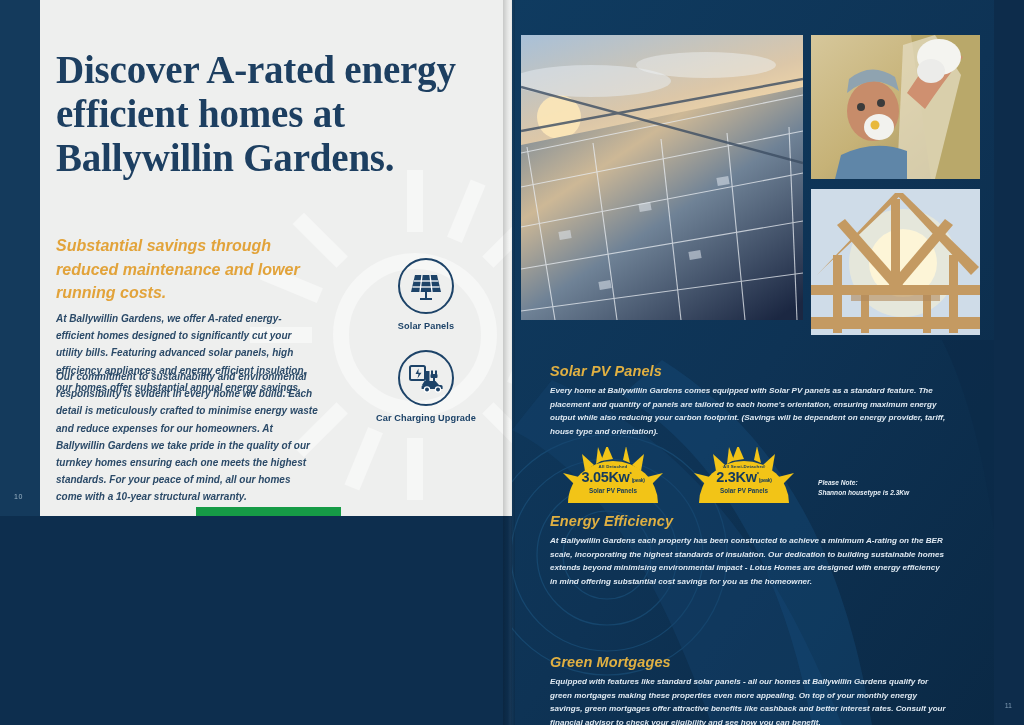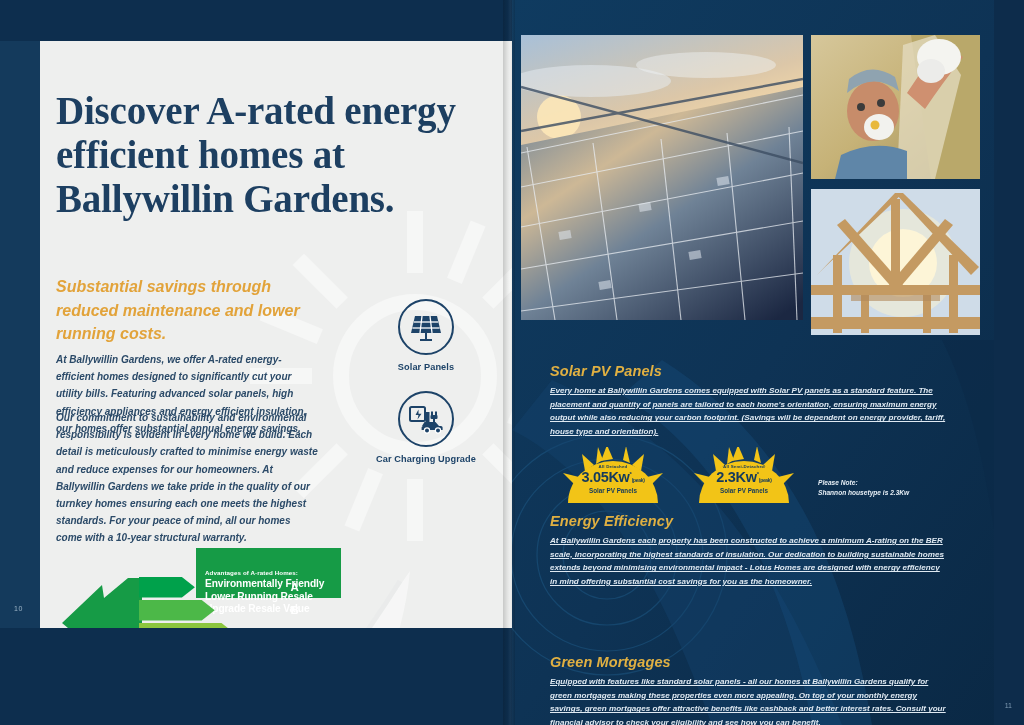--- a/index.html
+++ b/index.html
@@ -7,24 +7,23 @@
     width: 1024px; height: 725px;
     font-family: "Liberation Sans", sans-serif;
     background: #0d2e4e;
     overflow: hidden;
   }
   .spread { position: relative; width: 1024px; height: 725px; display: flex; }
 
   
   .page-left {
     position: relative;
-    width: 512px; height: 587px;
+    width: 512px; height: 516px;
     background: #eeefee;
     overflow: hidden;
-    margin-top: 41px;
   }
   .left-edge-band {
     position: absolute; left: 0; top: 0; width: 40px; height: 725px;
     background: #143a5c;
   }
   .page-num-left {
     position: absolute; left: 14px; bottom: 16px;
     font-size: 7px; color: #9db4c6; letter-spacing: .5px;
   }
   .watermark {
@@ -113,21 +112,20 @@
   .ph-roof  { left: 299px; top: 189px; width: 169px; height: 146px; }
 
   .sec { position: absolute; left: 38px; width: 398px; }
   .sec-title {
     font-style: italic; font-weight: 700; font-size: 14.5px;
     color: #e0b042; margin-bottom: 5px; letter-spacing: .1px;
   }
   .sec-body {
     font-style: italic; font-weight: 600; font-size: 8.1px; line-height: 1.68;
     color: #dfe9f2;
-    text-decoration: underline;
   }
   #sec-solar { top: 363px; }
   #sec-energy { top: 513px; }
   #sec-green { top: 609px; margin-top: 45px; }
 
   
   .badges { position: absolute; left: 42px; top: 447px; width: 400px; height: 56px; }
   .badge { position: absolute; width: 118px; height: 56px; }
   .badge.b1 { left: 0; }
   .badge.b2 { left: 131px; }

